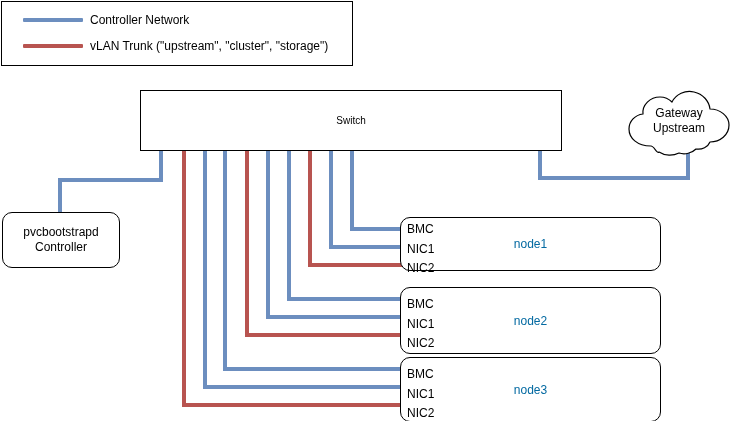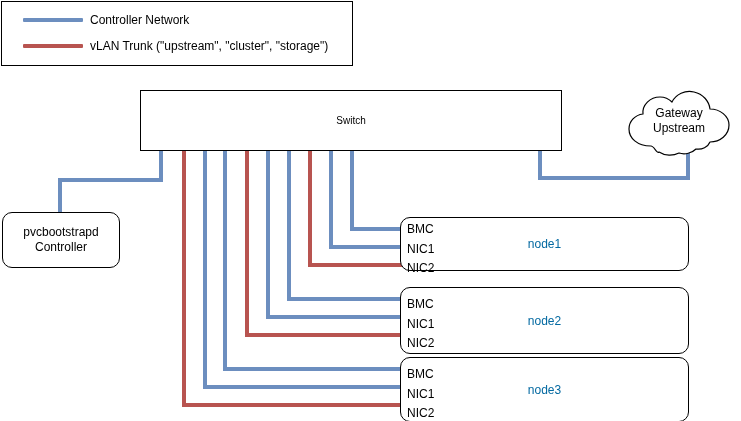--- a/index.html
+++ b/index.html
@@ -80,21 +80,21 @@
   }
   .controller-line {
     font-size: 12px;
     color: #000000;
     line-height: 15px;
   }
 
   .node-box {
     position: absolute;
     left: 400px;
-    width: 289px;
+    width: 261px;
     border: 1px solid #000000;
     border-radius: 10px;
     background: #ffffff;
     box-sizing: border-box;
     padding-left: 24px;
   }
   .node-ports {
     position: absolute;
     left: 6px;
     top: 2px;

